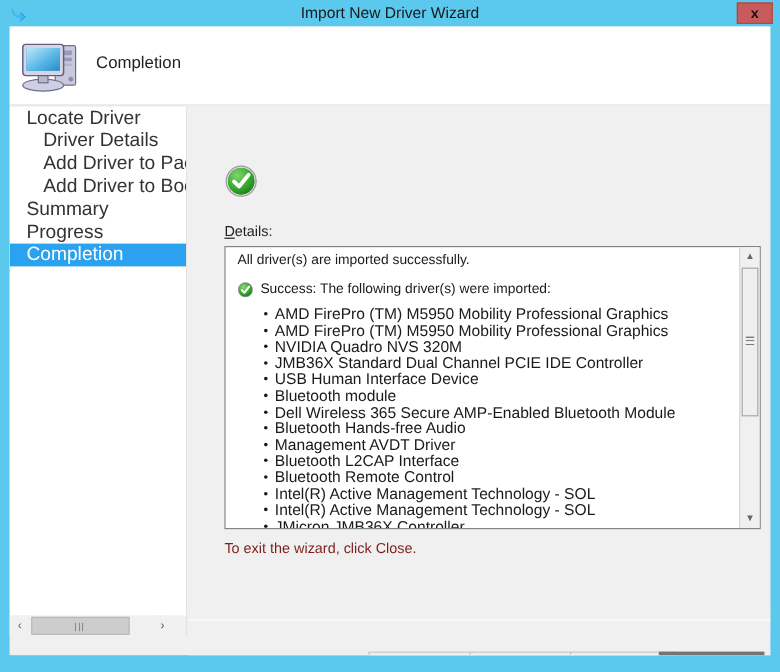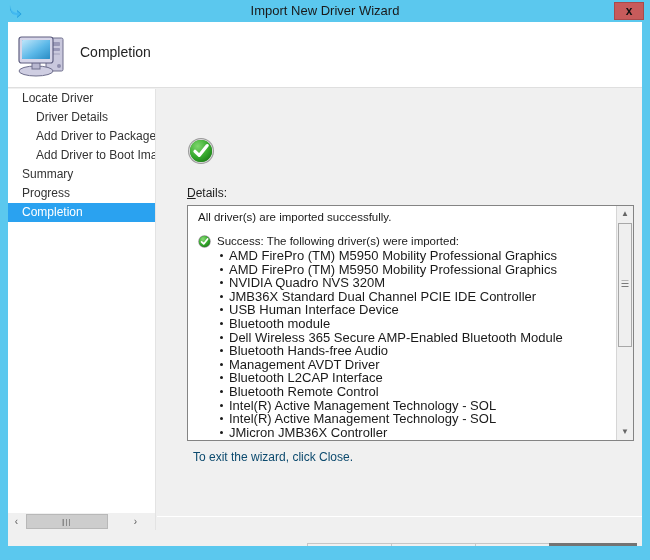--- a/index.html
+++ b/index.html
@@ -101,21 +101,21 @@
     height: 424px;
     background: #FFFFFF;
     border-right: 1px solid #E3E3E3;
     box-sizing: border-box;
     overflow: hidden;
   }
   .nav-item {
     position: relative;
     height: 19px;
     line-height: 19px;
-    font-size: 12px;
+    font-size: 16px;
     color: #333333;
     padding-left: 14px;
     white-space: nowrap;
     cursor: default;
   }
   .nav-item.sub { padding-left: 28px; }
   .nav-item.selected {
     background: #2AA2F0;
     color: #FFFFFF;
     width: 156px;
@@ -214,21 +214,21 @@
   .det-line {
     font-size: 11.5px;
     color: #1a1a1a;
     line-height: 14px;
     white-space: nowrap;
   }
   #det-intro { margin-bottom: 10px; }
   #det-success-row {
     position: relative;
     padding-left: 19px;
-    margin-bottom: 1px;
+    margin-bottom: 7px;
   }
   #det-success-icon {
     position: absolute;
     left: 0; top: 1px;
     width: 13px; height: 13px;
   }
   .det-bullet {
     position: relative;
     padding-left: 31px;
     font-size: 13px;
@@ -283,23 +283,23 @@
     width: 7px; height: 9px;
     background:
       linear-gradient(to bottom,
         #7a7a7a 0px, #7a7a7a 1px, transparent 1px, transparent 3px,
         #7a7a7a 3px, #7a7a7a 4px, transparent 4px, transparent 6px,
         #7a7a7a 6px, #7a7a7a 7px, transparent 7px, transparent 9px);
   }
 
   #exit-text {
     position: absolute;
-    left: 36px; top: 361px;
+    left: 30px; top: 361px;
     font-size: 12px;
-    color: #0c4a6e;
+    color: #7f1d1d;
   }
 
   
   #footer {
     position: absolute;
     left: 149px; top: 519px;
     width: 485px;
     height: 29px;
     background: #F0F0F0;
   }

